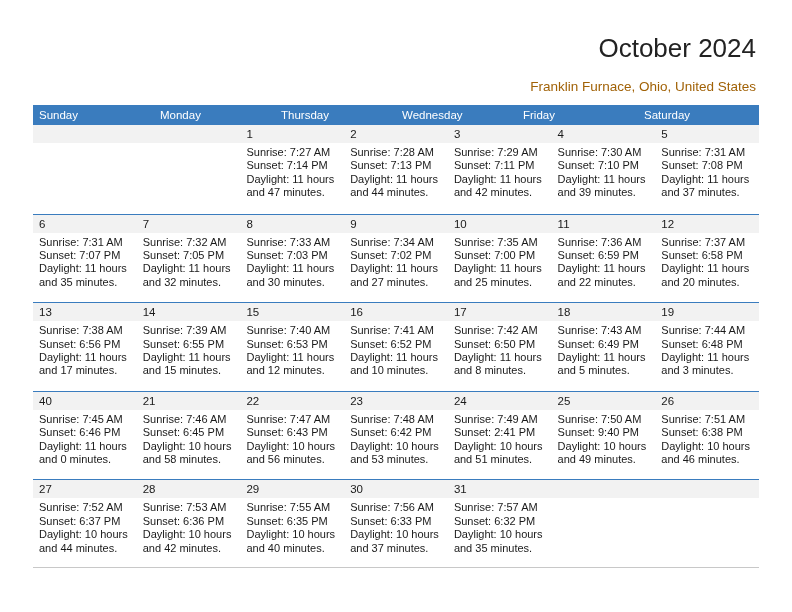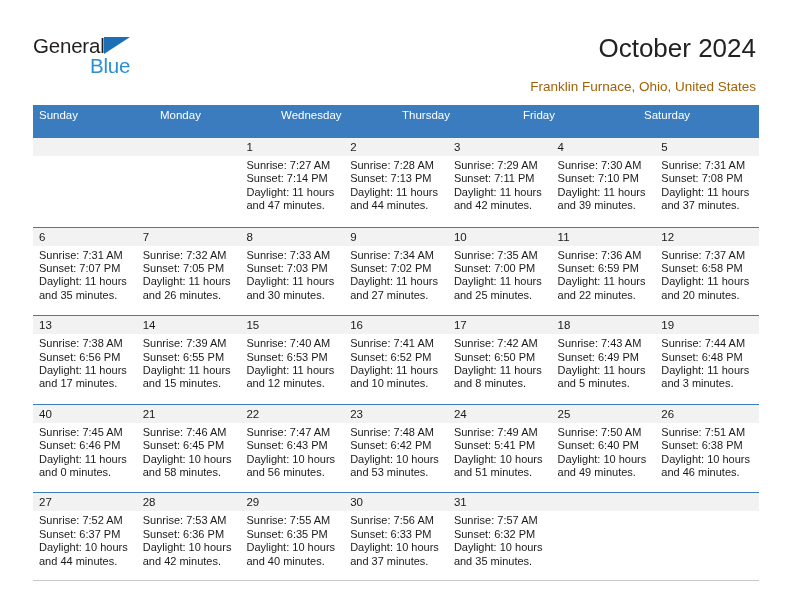--- a/index.html
+++ b/index.html
@@ -84,21 +84,21 @@
   
   .calendar {
     position: absolute;
     left: 33px;
     top: 105px;
     width: 726px;
   }
   .dow-row {
     display: flex;
     background: #3a7cbe;
-    height: 33px;
+    height: 20px;
   }
   .dow-cell {
     flex: 1 1 0;
     color: #ffffff;
     font-size: 11.5px;
     line-height: 20px;
     padding-left: 6px;
     box-sizing: border-box;
     white-space: nowrap;
     overflow: hidden;
@@ -143,35 +143,30 @@
   .day-info div {
     white-space: nowrap;
   }
 </style>
 </head>
 <body>
 
 <div class="page">
 
   <div class="header">
-    <div class="logo">
-      <span class="logo-general">General</span>
-      <span class="logo-triangle"></span>
-      <span class="logo-blue">Blue</span>
-    </div>
     <div class="title">October 2024</div>
     <div class="subtitle">Franklin Furnace, Ohio, United States</div>
   </div>
 
   <div class="calendar">
     <div class="dow-row" id="dow-row">
         <div class="dow-cell">Sunday</div>
         <div class="dow-cell">Monday</div>
+        <div class="dow-cell">Thursday</div>
         <div class="dow-cell">Wednesday</div>
-        <div class="dow-cell">Thursday</div>
         <div class="dow-cell">Friday</div>
         <div class="dow-cell">Saturday</div>
       </div>
     <div id="weeks-container">
         <div class="week-row first">
           <div class="day-cell empty">
             <div class="day-number"></div>
             <div class="day-info"></div>
           </div>
           <div class="day-cell empty">
@@ -233,21 +228,21 @@
               <div>Daylight: 11 hours</div>
               <div>and 35 minutes.</div>
             </div>
           </div>
           <div class="day-cell">
             <div class="day-number">7</div>
             <div class="day-info">
               <div>Sunrise: 7:32 AM</div>
               <div>Sunset: 7:05 PM</div>
               <div>Daylight: 11 hours</div>
-              <div>and 26 minutes.</div>
+              <div>and 32 minutes.</div>
             </div>
           </div>
           <div class="day-cell">
             <div class="day-number">8</div>
             <div class="day-info">
               <div>Sunrise: 7:33 AM</div>
               <div>Sunset: 7:03 PM</div>
               <div>Daylight: 11 hours</div>
               <div>and 30 minutes.</div>
             </div>
@@ -388,30 +383,30 @@
               <div>Sunrise: 7:48 AM</div>
               <div>Sunset: 6:42 PM</div>
               <div>Daylight: 10 hours</div>
               <div>and 53 minutes.</div>
             </div>
           </div>
           <div class="day-cell">
             <div class="day-number">24</div>
             <div class="day-info">
               <div>Sunrise: 7:49 AM</div>
-              <div>Sunset: 5:41 PM</div>
+              <div>Sunset: 2:41 PM</div>
               <div>Daylight: 10 hours</div>
               <div>and 51 minutes.</div>
             </div>
           </div>
           <div class="day-cell">
             <div class="day-number">25</div>
             <div class="day-info">
               <div>Sunrise: 7:50 AM</div>
-              <div>Sunset: 6:40 PM</div>
+              <div>Sunset: 9:40 PM</div>
               <div>Daylight: 10 hours</div>
               <div>and 49 minutes.</div>
             </div>
           </div>
           <div class="day-cell">
             <div class="day-number">26</div>
             <div class="day-info">
               <div>Sunrise: 7:51 AM</div>
               <div>Sunset: 6:38 PM</div>
               <div>Daylight: 10 hours</div>

